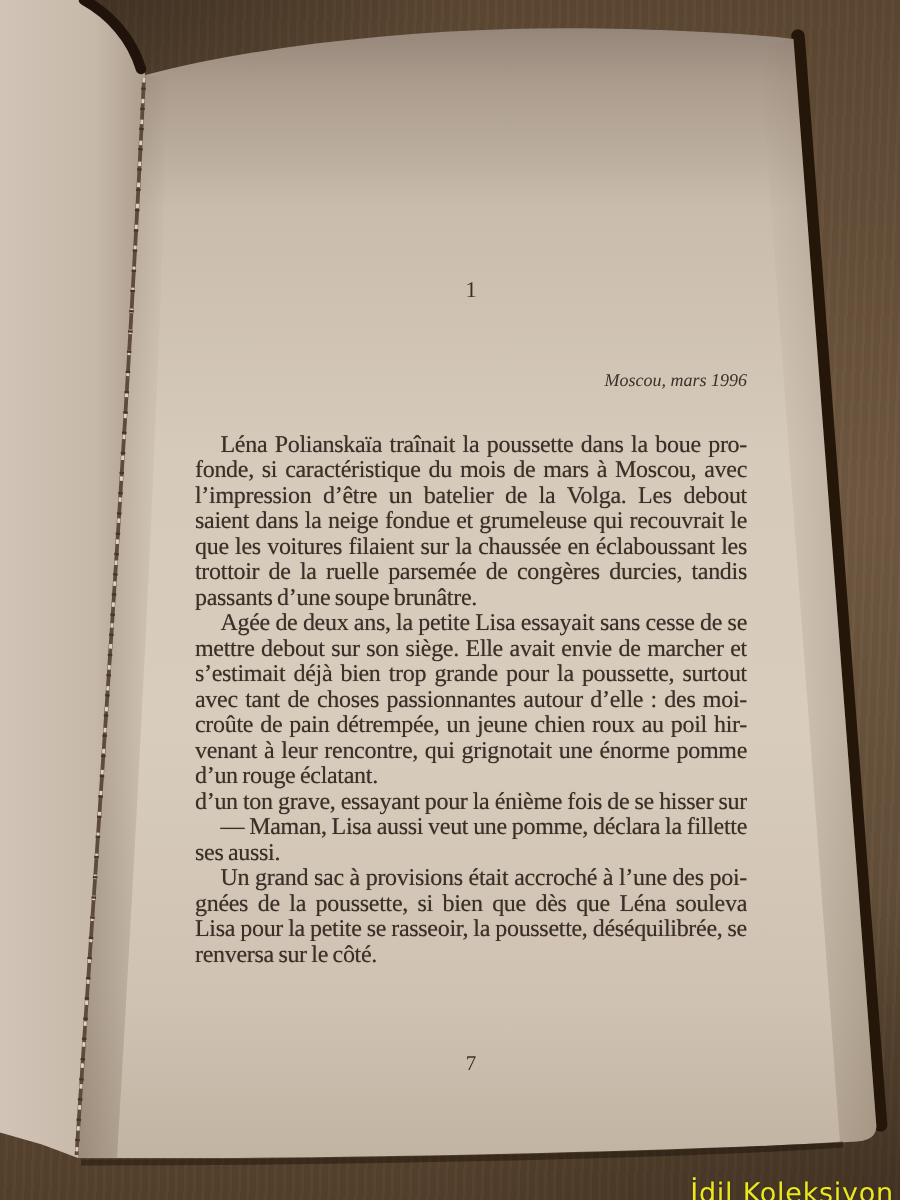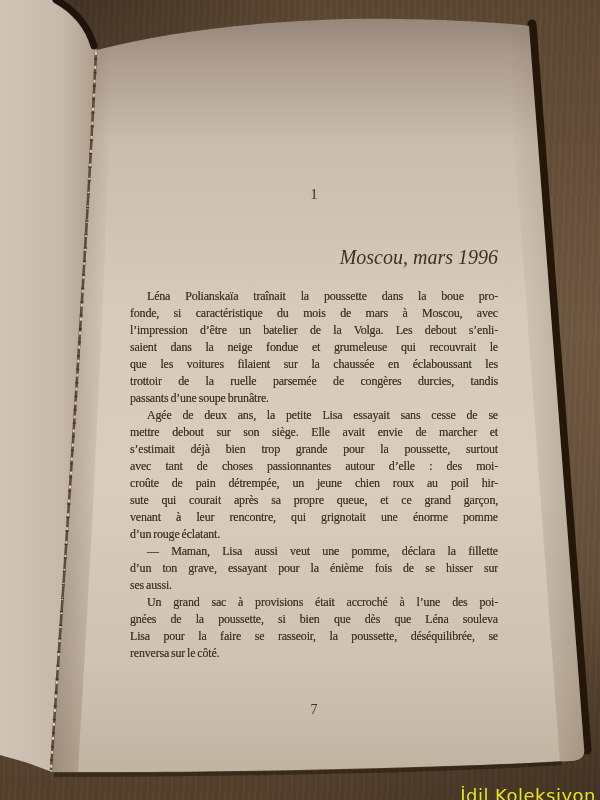--- a/index.html
+++ b/index.html
@@ -8,26 +8,26 @@
     font-family:"Liberation Serif","DejaVu Serif",serif;
     background:
       radial-gradient(130% 60% at -5% -5%, rgba(0,0,0,0.42), rgba(0,0,0,0) 45%),
       radial-gradient(120% 50% at 105% 100%, rgba(0,0,0,0.22), rgba(0,0,0,0) 50%),
       repeating-linear-gradient(92deg, rgba(255,240,220,0.025) 0 2px, rgba(0,0,0,0.02) 2px 6px),
       linear-gradient(180deg, #5b4632 0%, #6f5841 42%, #64503a 70%, #533f2c 100%);
   }
   #book-svg{position:absolute;left:0;top:0;z-index:1;}
   #text-layer{position:absolute;left:130px;top:0;width:368px;height:800px;z-index:2;color:#3a3027;}
   .chapter{position:absolute;top:186px;left:0;width:100%;text-align:center;font-size:15px;}
-  .dateline{position:absolute;top:246px;left:0;width:100%;text-align:right;font-style:italic;font-size:20px;}
+  .dateline{position:absolute;top:246px;left:0;width:100%;text-align:right;font-style:italic;font-size:12px;}
   #body-text{position:absolute;top:288px;left:0;width:100%;
     text-shadow:0 0 0.5px rgba(58,48,39,0.6);}
   .para{margin:0;}
   .line{
-    font-size:12px;line-height:17px;height:17px;
+    font-size:16px;line-height:17px;height:17px;
     letter-spacing:-0.2px;word-spacing:-0.8px;
     text-align:justify;text-align-last:justify;
     overflow:hidden;white-space:normal;
   }
   .line.first{text-indent:17px;}
   .line.last{text-align-last:left;}
   .pagenum{position:absolute;top:702px;left:0;width:100%;text-align:center;font-size:14px;}
   #watermark{
     position:absolute;right:4px;top:785px;z-index:3;
     font-family:"DejaVu Sans","Liberation Sans",sans-serif;
@@ -97,33 +97,32 @@
           <div class="line">que les voitures filaient sur la chaussée en éclaboussant les</div>
           <div class="line">trottoir de la ruelle parsemée de congères durcies, tandis</div>
           <div class="line last">passants d’une soupe brunâtre.</div>
         </div>
         <div class="para">
           <div class="line first">Agée de deux ans, la petite Lisa essayait sans cesse de se</div>
           <div class="line">mettre debout sur son siège. Elle avait envie de marcher et</div>
           <div class="line">s’estimait déjà bien trop grande pour la poussette, surtout</div>
           <div class="line">avec tant de choses passionnantes autour d’elle : des moi-</div>
           <div class="line">croûte de pain détrempée, un jeune chien roux au poil hir-</div>
-          <div class="line">sute qui courait après sa propre queue, et ce grand garçon,</div>
           <div class="line">venant à leur rencontre, qui grignotait une énorme pomme</div>
           <div class="line last">d’un rouge éclatant.</div>
         </div>
         <div class="para">
+          <div class="line">d’un ton grave, essayant pour la énième fois de se hisser sur</div>
           <div class="line first">— Maman, Lisa aussi veut une pomme, déclara la fillette</div>
-          <div class="line">d’un ton grave, essayant pour la énième fois de se hisser sur</div>
           <div class="line last">ses aussi.</div>
         </div>
         <div class="para">
           <div class="line first">Un grand sac à provisions était accroché à l’une des poi-</div>
           <div class="line">gnées de la poussette, si bien que dès que Léna souleva</div>
-          <div class="line">Lisa pour la faire se rasseoir, la poussette, déséquilibrée, se</div>
+          <div class="line">Lisa pour la petite se rasseoir, la poussette, déséquilibrée, se</div>
           <div class="line last">renversa sur le côté.</div>
         </div>
       </div>
     <div class="pagenum">7</div>
   </div>
 
   <div id="watermark">İdil Koleksiyon</div>
 </div>
 
 </body></html>

